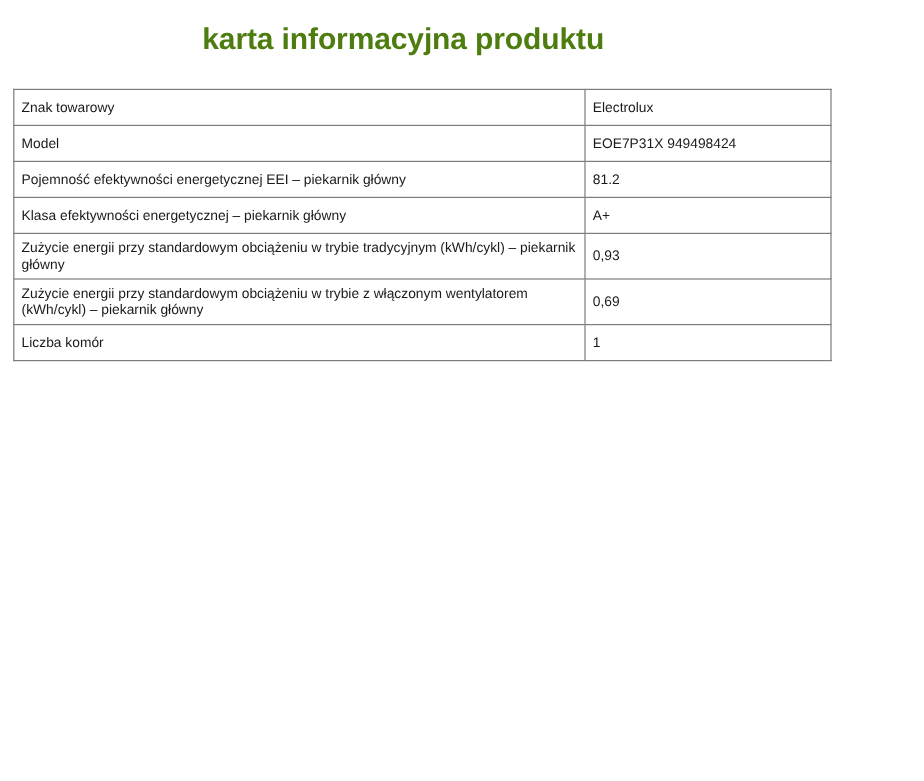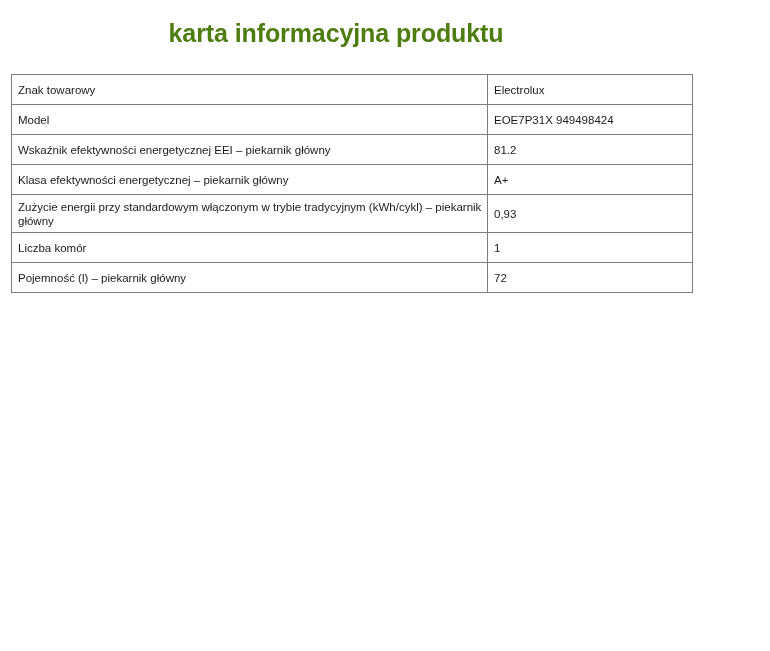--- a/index.html
+++ b/index.html
@@ -73,40 +73,40 @@
       <td class="col-label">Znak towarowy</td>
       <td class="col-value">Electrolux</td>
     </tr>
 
     <tr class="row-single">
       <td class="col-label">Model</td>
       <td class="col-value">EOE7P31X 949498424</td>
     </tr>
 
     <tr class="row-single">
-      <td class="col-label">Wskaźnik efektywności energetycznej EEI – piekarnik główny</td>
+      <td class="col-label">Pojemność efektywności energetycznej EEI – piekarnik główny</td>
       <td class="col-value">81.2</td>
     </tr>
 
     <tr class="row-single">
       <td class="col-label">Klasa efektywności energetycznej – piekarnik główny</td>
       <td class="col-value">A+</td>
     </tr>
 
     <tr class="row-double">
-      <td class="col-label">Zużycie energii przy standardowym włączonym w trybie tradycyjnym (kWh/cykl) – piekarnik główny</td>
+      <td class="col-label">Zużycie energii przy standardowym obciążeniu w trybie tradycyjnym (kWh/cykl) – piekarnik główny</td>
       <td class="col-value">0,93</td>
     </tr>
 
+    <tr class="row-double">
+      <td class="col-label">Zużycie energii przy standardowym obciążeniu w trybie z włączonym wentylatorem (kWh/cykl) – piekarnik główny</td>
+      <td class="col-value">0,69</td>
+    </tr>
 
     <tr class="row-single">
       <td class="col-label">Liczba komór</td>
       <td class="col-value">1</td>
     </tr>
 
 
-    <tr class="row-single">
-      <td class="col-label">Pojemność (l) – piekarnik główny</td>
-      <td class="col-value">72</td>
-    </tr>
 
   </tbody>
 </table>
 
 </body></html>

